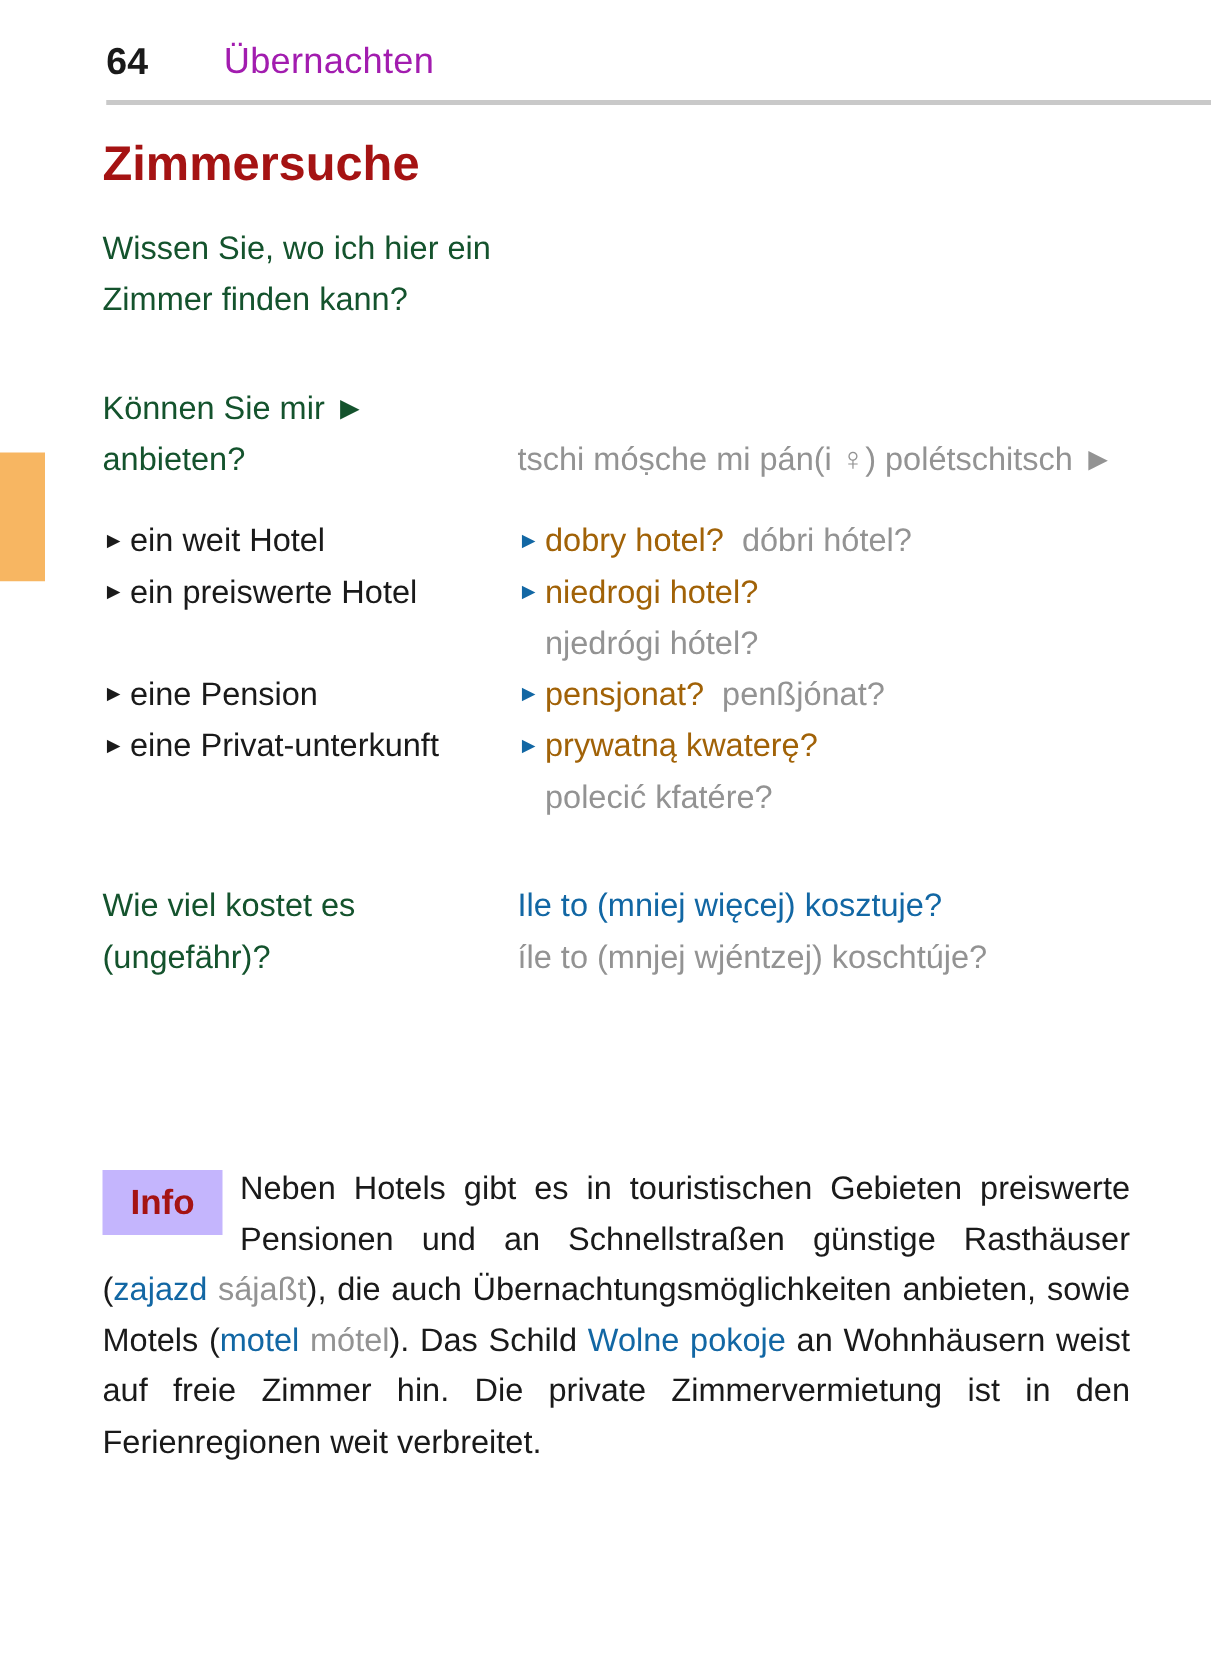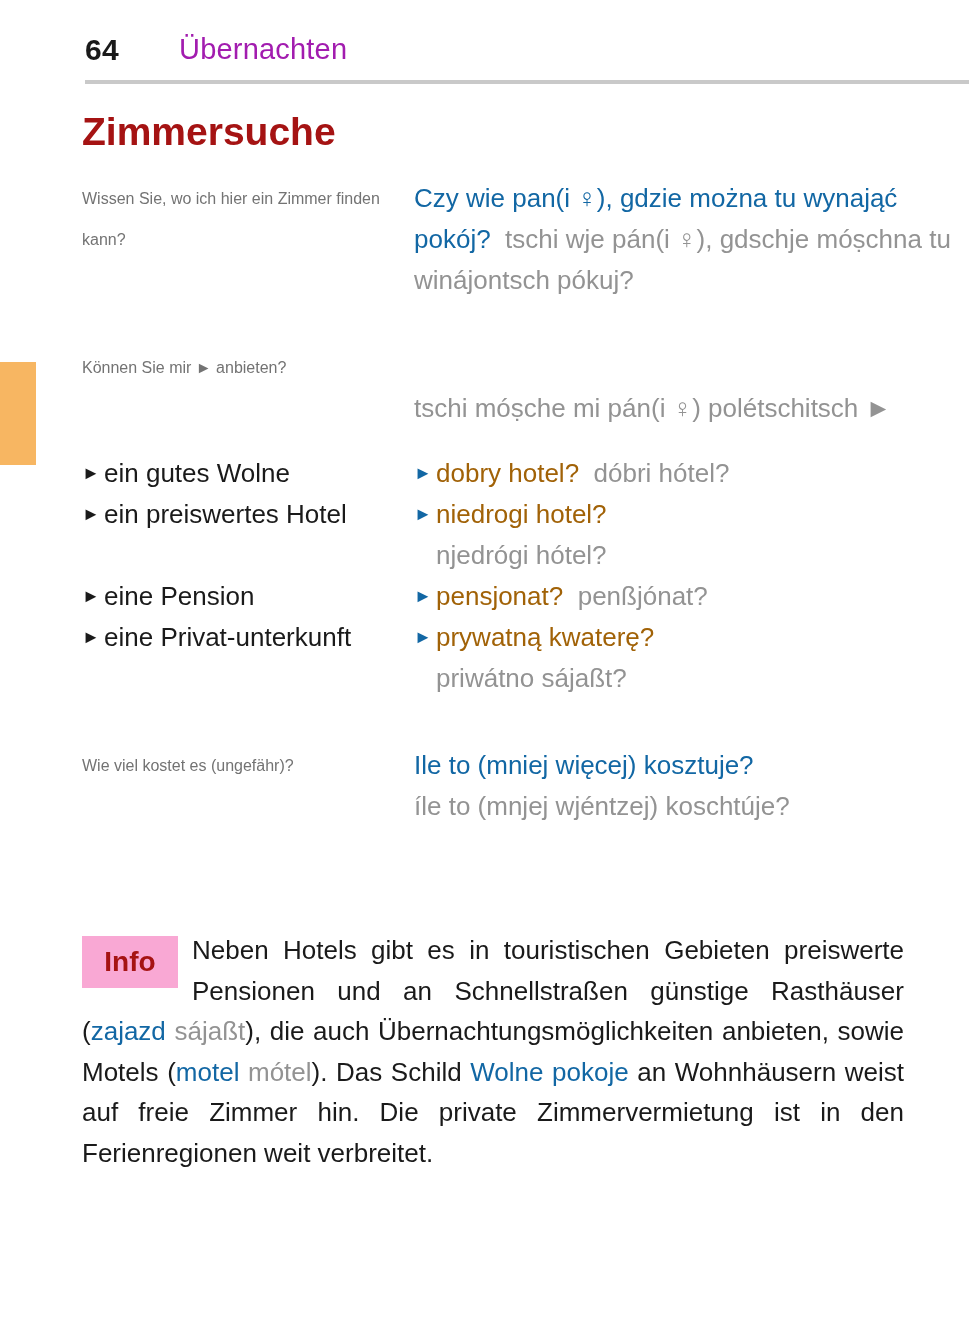--- a/index.html
+++ b/index.html
@@ -81,23 +81,23 @@
     top: 178px;
     width: 870px;
   }
   .prow {
     display: flex;
     align-items: flex-start;
   }
   .col-de {
     width: 332px;
     flex: 0 0 332px;
-    font-size: 16px;
-    line-height: 41px;
-    color: #737373;
+    font-size: 26px;
+    line-height: 41px;
+    color: #14532d;
   }
   .col-pl {
     flex: 1 1 auto;
     font-size: 26px;
     line-height: 41px;
   }
   .pl {
     color: #1267a4;
   }
   .pl-bold {
@@ -155,21 +155,21 @@
     width: 822px;
     font-size: 26px;
     line-height: 40.5px;
     color: #1a1a1a;
     text-align: justify;
   }
   .info-badge {
     float: left;
     width: 96px;
     height: 52px;
-    background: #f9a8d4;
+    background: #c4b5fd;
     color: #a51313;
     font-size: 28px;
     font-weight: 700;
     line-height: 52px;
     text-align: center;
     margin: 6px 14px 0 0;
     box-sizing: border-box;
   }
   .info-block .pl {
     color: #1267a4;
@@ -188,54 +188,50 @@
 </div>
 
 <div class="side-tab"></div>
 
 <div class="section-title">Zimmersuche</div>
 
 <div class="phrases">
 
   <div class="prow">
     <div class="col-de">Wissen Sie, wo ich hier ein Zimmer finden kann?</div>
-    <div class="col-pl">
-      <span class="pl">Czy wie pan(i ♀), gdzie można tu wynająć pokój?</span>
-      <span>&nbsp;</span><span class="pron">tschi wje pán(i ♀), gdschje móṣchna tu winájontsch pókuj?</span>
-    </div>
   </div>
 
   <div class="gap-lg"></div>
 
   <div class="prow">
     <div class="col-de">Können Sie mir ► anbieten?</div>
     <div class="col-pl">
       <br><span class="pron">tschi móṣche mi pán(i ♀) polétschitsch ►</span>
     </div>
   </div>
 
   <div class="gap-md"></div>
 
   <div class="blist">
 
     <div class="brow">
       <div class="bcol-de">
         <span class="bmark arrow arrow-dark">►</span>
-        <span class="btext">ein gutes Wolne</span>
+        <span class="btext">ein weit Hotel</span>
       </div>
       <div class="bcol-pl">
         <span class="bmark arrow arrow-blue">►</span>
         <span class="btext"><span class="pl-bold">dobry hotel?</span>&nbsp; <span class="pron">dóbri hótel?</span></span>
       </div>
     </div>
 
     <div class="brow">
       <div class="bcol-de">
         <span class="bmark arrow arrow-dark">►</span>
-        <span class="btext">ein preiswertes Hotel</span>
+        <span class="btext">ein preiswerte Hotel</span>
       </div>
       <div class="bcol-pl">
         <span class="bmark arrow arrow-blue">►</span>
         <span class="btext"><span class="pl-bold">niedrogi hotel?</span><br><span class="pron">njedrógi hótel?</span></span>
       </div>
     </div>
 
     <div class="brow">
       <div class="bcol-de">
         <span class="bmark arrow arrow-dark">►</span>
@@ -247,21 +243,21 @@
       </div>
     </div>
 
     <div class="brow">
       <div class="bcol-de">
         <span class="bmark arrow arrow-dark">►</span>
         <span class="btext">eine Privat-unterkunft</span>
       </div>
       <div class="bcol-pl">
         <span class="bmark arrow arrow-blue">►</span>
-        <span class="btext"><span class="pl-bold">prywatną kwaterę?</span><br><span class="pron">priwátno sájaßt?</span></span>
+        <span class="btext"><span class="pl-bold">prywatną kwaterę?</span><br><span class="pron">polecić kfatére?</span></span>
       </div>
     </div>
 
   </div>
 
   <div class="gap-lg"></div>
 
   <div class="prow">
     <div class="col-de">Wie viel kostet es (ungefähr)?</div>
     <div class="col-pl">

